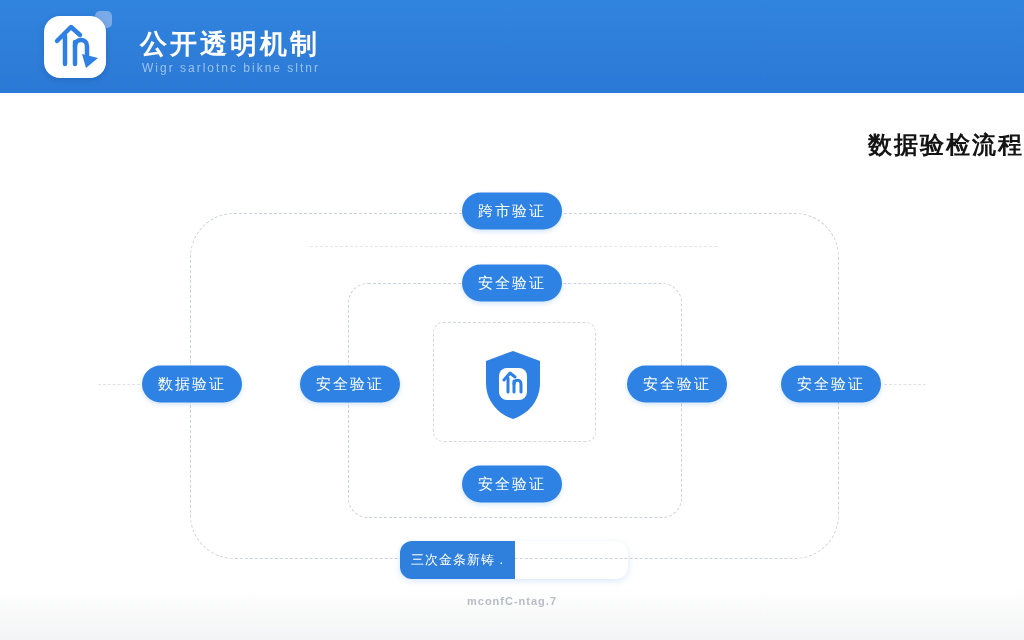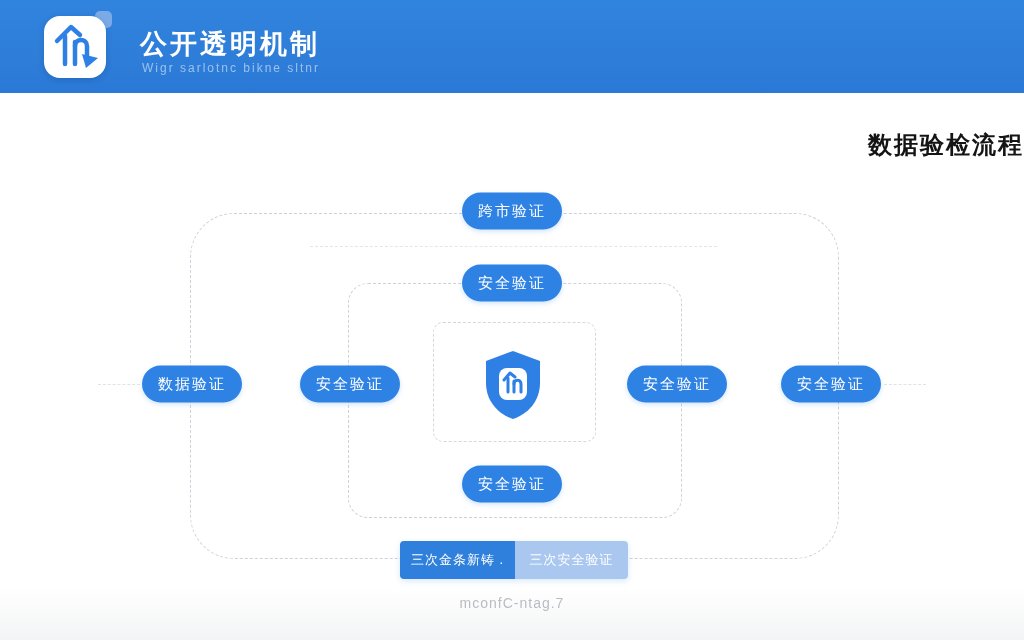--- a/index.html
+++ b/index.html
@@ -30,27 +30,27 @@
     position:absolute;transform:translate(-50%,-50%);
     min-width:100px;height:37px;padding:0 16px;box-sizing:border-box;
     background:#2e82e4;color:#ffffff;border-radius:19px;border:none;
     display:flex;align-items:center;justify-content:center;
     font-size:15px;letter-spacing:2px;font-family:inherit;cursor:pointer;
     box-shadow:0 2px 5px rgba(46,130,228,.22);
   }
   
   .shield{position:absolute;left:513px;top:385px;transform:translate(-50%,-50%);width:66px;height:74px;}
   
-  .bottom-bar{position:absolute;left:400px;top:541px;width:228px;height:38px;border-radius:4px;overflow:hidden;display:flex;box-shadow:0 2px 6px rgba(46,130,228,.18);}
+  .bottom-bar{position:absolute;left:400px;top:541px;width:228px;height:38px;border-radius:12px;overflow:hidden;display:flex;box-shadow:0 2px 6px rgba(46,130,228,.18);}
   .bar-seg{display:flex;align-items:center;justify-content:center;color:#ffffff;font-size:13px;letter-spacing:1px;border:none;font-family:inherit;cursor:pointer;}
   .bar-left{flex:0 0 115px;background:#2f7fdd;}
   .bar-right{flex:1;background:#a9c7ef;}
   
   .bottom-wash{position:absolute;left:0;right:0;bottom:0;height:52px;background:linear-gradient(180deg,#ffffff,#f3f4f5);}
-  .footer-note{position:absolute;left:0;right:0;top:595px;text-align:center;font-size:14px;color:#b7bdc4;letter-spacing:1px;}
+  .footer-note{position:absolute;left:0;right:0;top:595px;text-align:center;font-size:11px;color:#b7bdc4;letter-spacing:1px;font-weight:bold;}
 </style>
 </head>
 <body>
 
 <div class="stage">
 
   <div class="bottom-wash"></div>
 
   <div class="header">
     <div class="logo-wrap">
@@ -97,18 +97,17 @@
         <path d="M24 32 L30 25 L35 29"></path>
         <path d="M28 30 V44"></path>
         <path d="M34 33 V44"></path>
         <path d="M34 36 C34 31 41 31 41 36 V44"></path>
       </g>
     </svg>
   </div>
 
   <div class="bottom-bar">
     <button class="bar-seg bar-left">三次金条新铸 .</button>
-    <button class="bar-seg bar-right">三次安全验证</button>
   </div>
 
   <div class="footer-note">mconfC-ntag.7</div>
 
 </div>
 
 </body></html>

